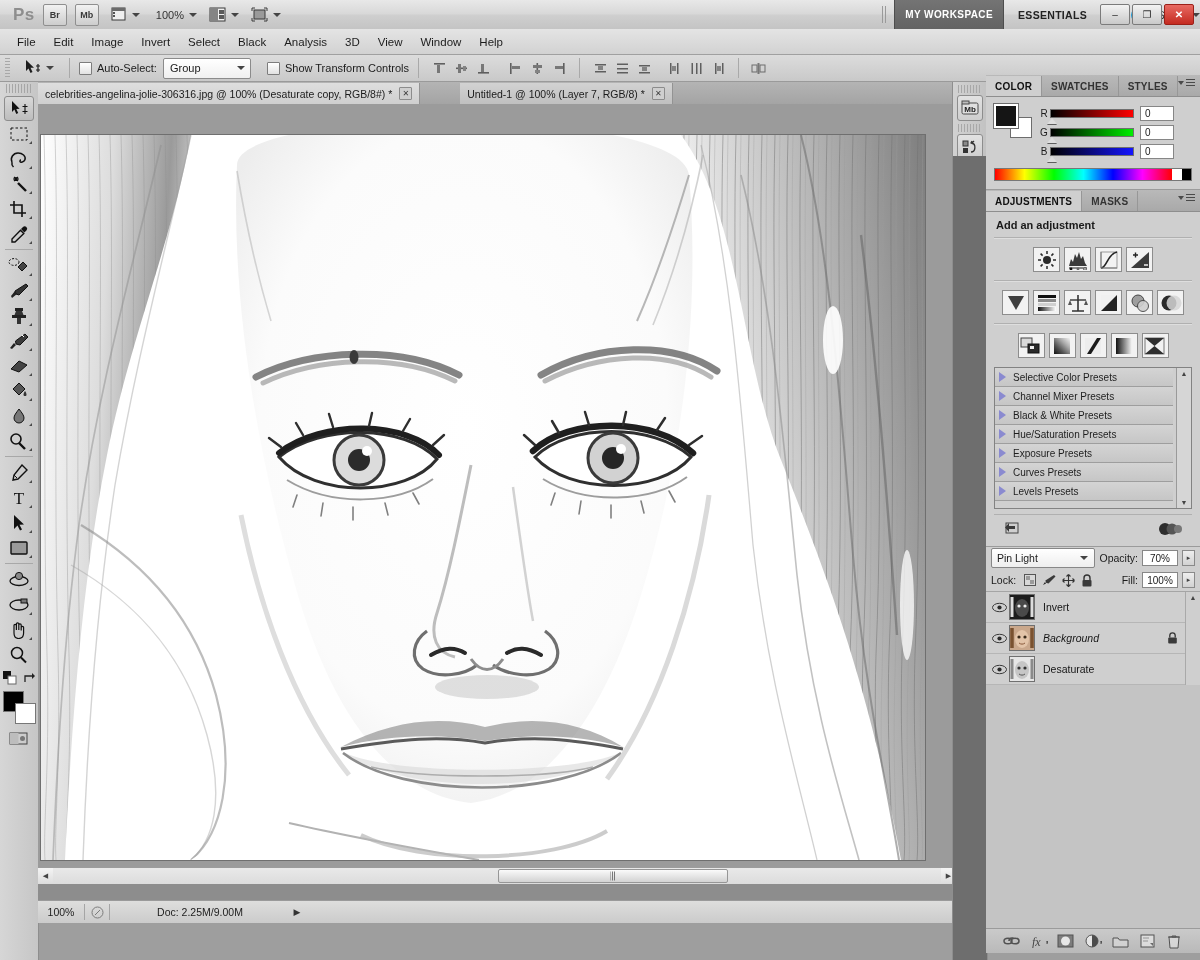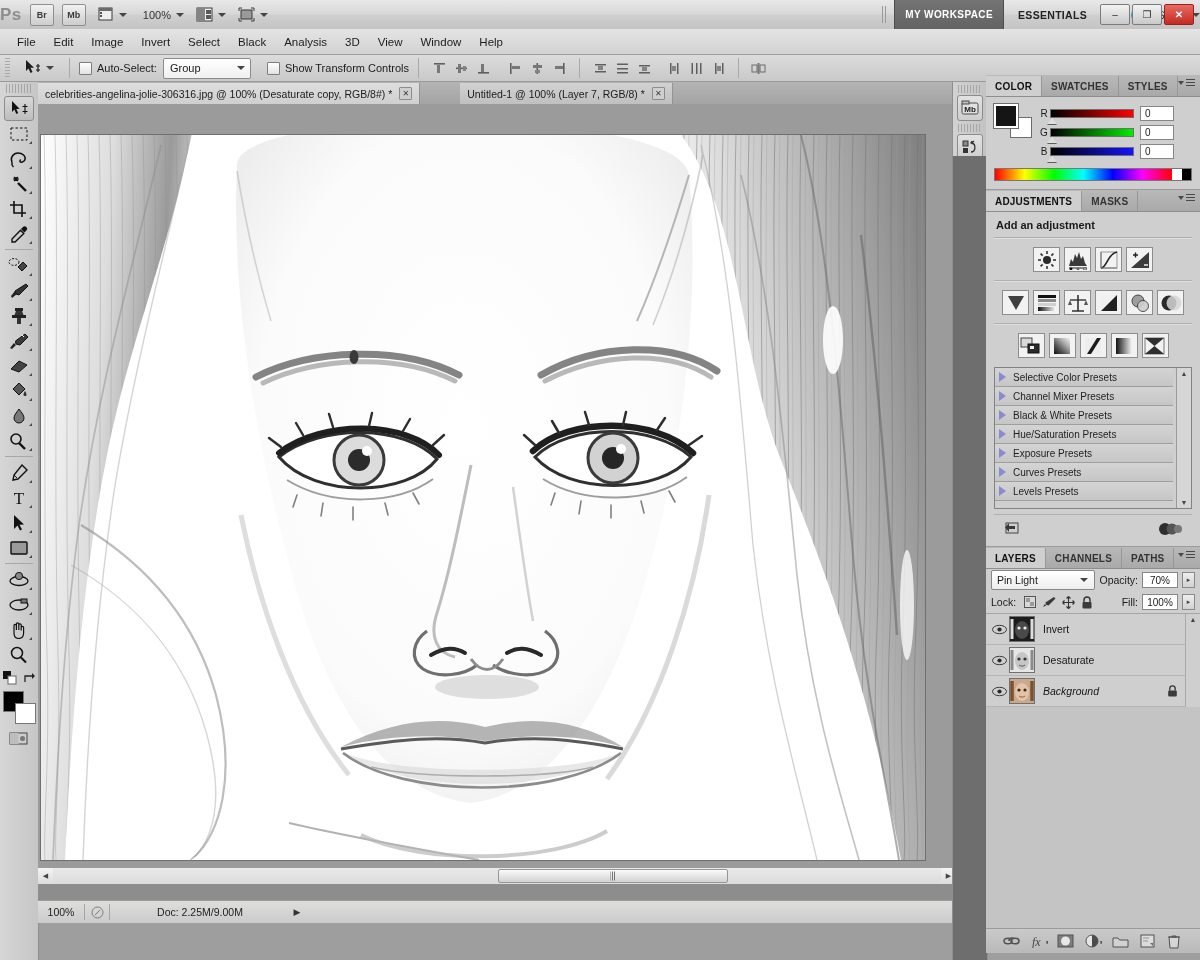--- a/index.html
+++ b/index.html
@@ -19,21 +19,21 @@
   }
 
   
   .titlebar {
     position: absolute; left: 0; top: 0; width: 1200px; height: 29px;
     background: linear-gradient(to bottom, #e8e8e8 0%, #d8d8d8 48%, #cfcfcf 52%, #c4c4c4 100%);
     border-bottom: 1px solid #8a8a8a;
     display: flex; align-items: center;
   }
   .ps-logo {
-    font-size: 17px; font-weight: bold; color: #8e8e8e;
+    margin-left: 13px; font-size: 17px; font-weight: bold; color: #8e8e8e;
     letter-spacing: .5px; font-family: "Liberation Sans", sans-serif;
   }
   .tb-btn {
     width: 22px; height: 20px;
     border: 1px solid #8f8f8f; border-radius: 2px;
     background: linear-gradient(to bottom, #f2f2f2, #cdcdcd);
     display: flex; align-items: center; justify-content: center;
     font-size: 9px; font-weight: bold; color: #3a3a3a;
     margin-left: 8px;
   }
@@ -1071,29 +1071,20 @@
                 <circle cx="9" cy="9" r="6" fill="#2e2e2e"></circle>
                 <circle cx="16" cy="9" r="5.5" fill="#555"></circle>
                 <circle cx="22" cy="9" r="4" fill="#777"></circle>
               </svg>
           </span>
         </div>
       </div>
     </div>
 
     <div class="panel" style="border-bottom:none;">
-      <div class="panel-tabs" id="layertabs">
-        <div class="ptab active">LAYERS</div>
-          <div class="ptab">CHANNELS</div>
-          <div class="ptab">PATHS</div>
-          <div class="pmenu">
-          <span class="tri"></span>
-            <span class="lines"></span>
-        </div>
-      </div>
       <div class="layersbody">
         <div class="lrow">
           <div class="blend-select">
             <span>Pin Light</span>
             <span class="caret"></span>
           </div>
           <span class="lbl">Opacity:</span>
           <span class="numbox">70%</span>
           <span class="stepper">▸</span>
         </div>
@@ -1152,55 +1143,55 @@
             </div>
             <div class="layer">
               <span class="eye">
                 <svg width="15" height="11">
                   <ellipse cx="7.5" cy="5.5" rx="7" ry="4.2" fill="#cfcfcf" stroke="#3a3a3a"></ellipse>
                   <circle cx="7.5" cy="5.5" r="2.1" fill="#2a2a2a"></circle>
                 </svg>
               </span>
               <span class="lthumb">
                 <svg width="24" height="24" viewBox="0 0 24 24">
-                  <rect width="24" height="24" fill="#e6e6e6"></rect>
-                  <ellipse cx="12" cy="13" rx="7" ry="9" fill="#c6c6c6"></ellipse>
-                  <circle cx="9" cy="11" r="1.6" fill="#333"></circle>
-                  <circle cx="15" cy="11" r="1.6" fill="#333"></circle>
-                  <path d="M9 17c2 1.5 4 1.5 6 0" stroke="#555" fill="none"></path>
-                  <path d="M2 2v20M22 2v20" stroke="#8a8a8a" stroke-width="3"></path>
-                </svg>
-              </span>
-              <span class="layer-name">Desaturate</span>
-            </div>
-            <div class="layer">
-              <span class="eye">
-                <svg width="15" height="11">
-                  <ellipse cx="7.5" cy="5.5" rx="7" ry="4.2" fill="#cfcfcf" stroke="#3a3a3a"></ellipse>
-                  <circle cx="7.5" cy="5.5" r="2.1" fill="#2a2a2a"></circle>
-                </svg>
-              </span>
-              <span class="lthumb">
-                <svg width="24" height="24" viewBox="0 0 24 24">
                   <rect width="24" height="24" fill="#caa88c"></rect>
                   <ellipse cx="12" cy="13" rx="7" ry="9" fill="#e3c4a8"></ellipse>
                   <circle cx="9" cy="11" r="1.6" fill="#3a2a1a"></circle>
                   <circle cx="15" cy="11" r="1.6" fill="#3a2a1a"></circle>
                   <path d="M9 17c2 1.5 4 1.5 6 0" stroke="#8a5a3a" fill="none"></path>
                   <path d="M2 2v20M22 2v20" stroke="#7a5230" stroke-width="3.5"></path>
                 </svg>
               </span>
               <span class="layer-name italic">Background</span>
               <span class="lock-badge">
                 <svg width="11" height="12">
                   <path d="M2.8 5.5V3.6a2.7 2.7 0 015.4 0v1.9" fill="none" stroke="#333" stroke-width="1.3"></path>
                   <rect x="1.2" y="5.5" width="8.6" height="6" rx="1" fill="#3a3a3a"></rect>
                 </svg>
               </span>
             </div>
+            <div class="layer">
+              <span class="eye">
+                <svg width="15" height="11">
+                  <ellipse cx="7.5" cy="5.5" rx="7" ry="4.2" fill="#cfcfcf" stroke="#3a3a3a"></ellipse>
+                  <circle cx="7.5" cy="5.5" r="2.1" fill="#2a2a2a"></circle>
+                </svg>
+              </span>
+              <span class="lthumb">
+                <svg width="24" height="24" viewBox="0 0 24 24">
+                  <rect width="24" height="24" fill="#e6e6e6"></rect>
+                  <ellipse cx="12" cy="13" rx="7" ry="9" fill="#c6c6c6"></ellipse>
+                  <circle cx="9" cy="11" r="1.6" fill="#333"></circle>
+                  <circle cx="15" cy="11" r="1.6" fill="#333"></circle>
+                  <path d="M9 17c2 1.5 4 1.5 6 0" stroke="#555" fill="none"></path>
+                  <path d="M2 2v20M22 2v20" stroke="#8a8a8a" stroke-width="3"></path>
+                </svg>
+              </span>
+              <span class="layer-name">Desaturate</span>
+            </div>
             <div class="ll-scroll">
               <div style="text-align:center;font-size:7px;color:#444;margin-top:2px;">▲</div>
             </div>
           </div>
       </div>
     </div>
 
     <div class="layers-footer">
       <span class="lf-btn">
         <svg width="18" height="12">

